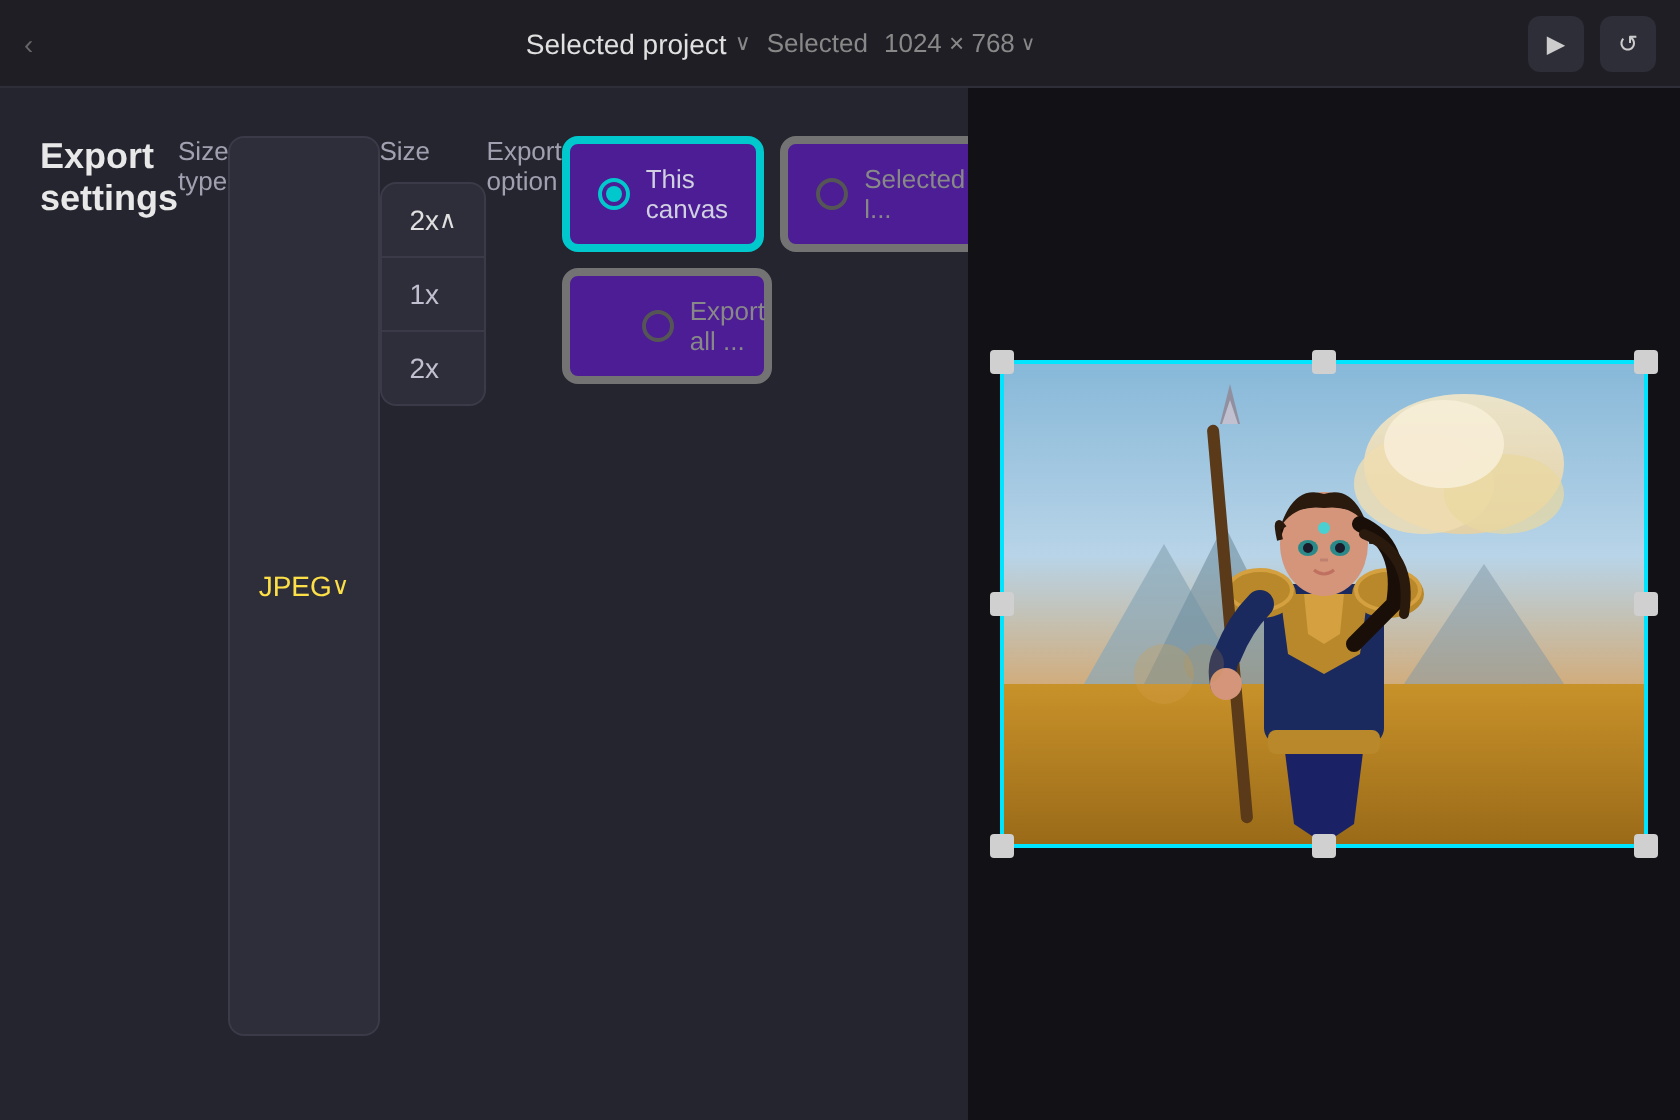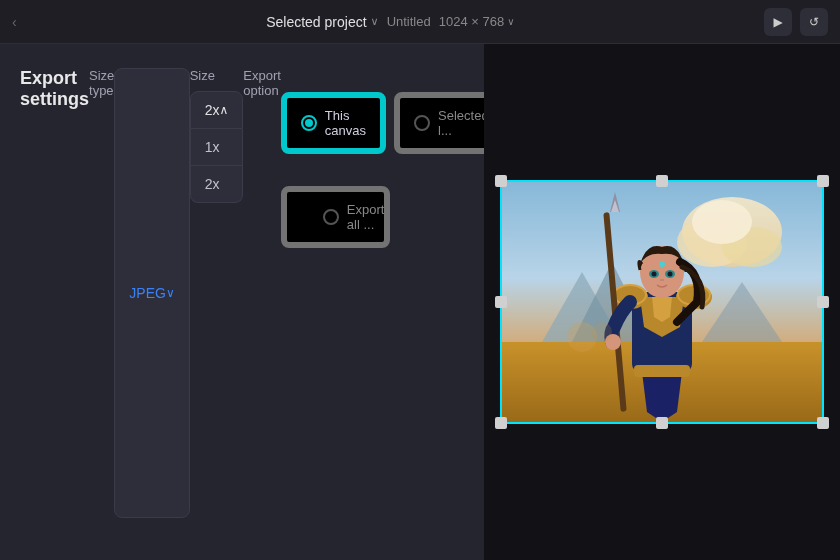--- a/index.html
+++ b/index.html
@@ -111,21 +111,21 @@
       font-size: 13px;
       margin-bottom: 8px;
     }
 
     .select-box {
       width: 100%;
       background: #2e2e3a;
       border: 1px solid #3a3a48;
       border-radius: 8px;
       padding: 15px 14px;
-      color: #3b82f6;
+      color: #fde047;
       font-size: 14px;
       display: flex;
       align-items: center;
       justify-content: space-between;
       cursor: pointer;
       margin-bottom: 18px;
     }
 
     .size-section {
       margin-bottom: 4px;
@@ -180,31 +180,30 @@
     }
 
     .radio-row {
       display: flex;
       gap: 8px;
       align-items: stretch;
     }
 
     .radio-btn {
       flex: 1;
-      background: #000000;
-      border: 6px solid #737373;
+      background: #4c1d95;
+      border: 4px solid #737373;
       border-radius: 8px;
       padding: 10px 14px;
       color: #e0e0e0;
       font-size: 13px;
       display: flex;
       align-items: center;
       gap: 8px;
       cursor: pointer;
-      margin-top: 24px;
     }
 
     .radio-btn.active {
       border-color: #00c8cc;
     }
 
     .radio-circle {
       width: 16px;
       height: 16px;
       border-radius: 50%;
@@ -328,21 +327,21 @@
 
 <div class="top-bar">
   <div class="top-bar-left">
     <span class="top-bar-chevron">‹</span>
   </div>
   <div class="top-bar-center">
     <span class="project-name">
       <span>Selected project</span>
       <span style="font-size:11px;color:#888;">∨</span>
     </span>
-    <span class="autosaved">Untitled</span>
+    <span class="autosaved">Selected</span>
     <span class="canvas-size">
       <span>1024 × 768</span>
       <span style="font-size:10px;">∨</span>
     </span>
   </div>
   <div class="top-bar-icons">
     <div class="top-bar-icon-btn">▶</div>
     <div class="top-bar-icon-btn">↺</div>
   </div>
 </div>

